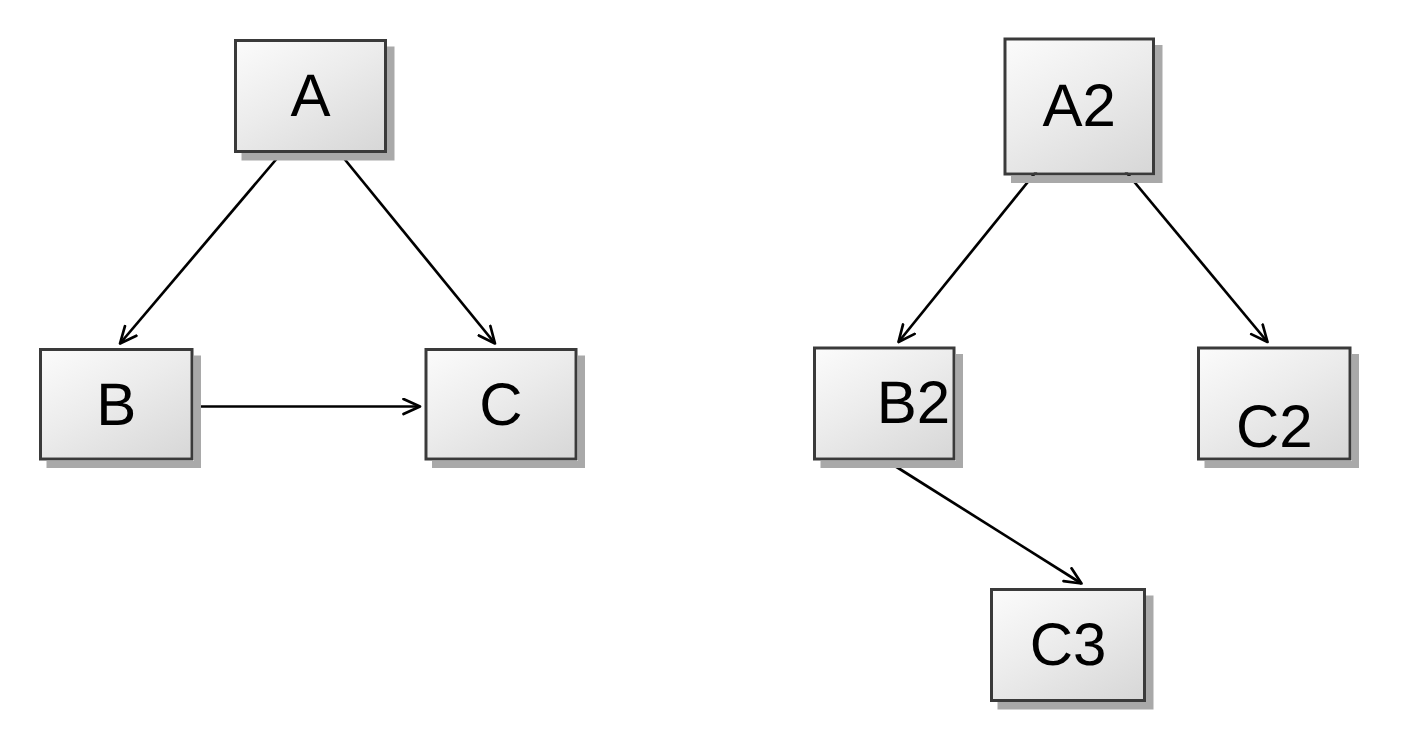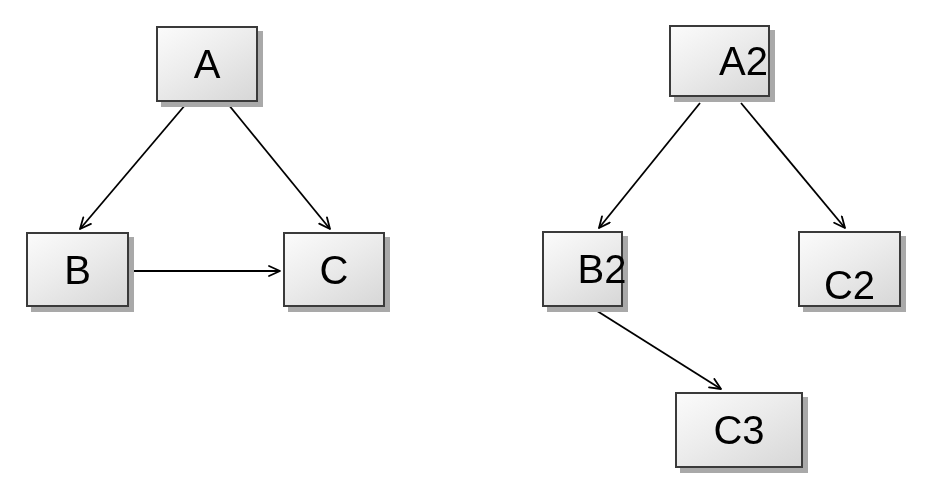--- a/index.html
+++ b/index.html
@@ -61,26 +61,26 @@
   <div id="node-layer">
       <div class="node" style="left: 156px; top: 26px; width: 102px; height: 76px;">
         <span class="node-label">A</span>
       </div>
       <div class="node" style="left: 26px; top: 232px; width: 103px; height: 75px;">
         <span class="node-label">B</span>
       </div>
       <div class="node" style="left: 283px; top: 232px; width: 102px; height: 75px;">
         <span class="node-label">C</span>
       </div>
-      <div class="node" style="left: 669px; top: 25px; width: 101px; height: 72px; justify-content: flex-end;">
+      <div class="node" style="left: 669px; top: 25px; width: 101px; height: 92px;">
         <span class="node-label">A2</span>
       </div>
-      <div class="node" style="left: 542px; top: 231px; width: 81px; height: 76px; padding-left: 39px;">
+      <div class="node" style="left: 542px; top: 231px; width: 95px; height: 76px; padding-left: 39px;">
         <span class="node-label">B2</span>
       </div>
       <div class="node" style="left: 798px; top: 231px; width: 103px; height: 76px; align-items: flex-end;">
         <span class="node-label">C2</span>
       </div>
-      <div class="node" style="left: 675px; top: 392px; width: 128px; height: 76px;">
+      <div class="node" style="left: 660px; top: 392px; width: 104px; height: 76px;">
         <span class="node-label">C3</span>
       </div>
     </div>
 </div>
 
 </body></html>

